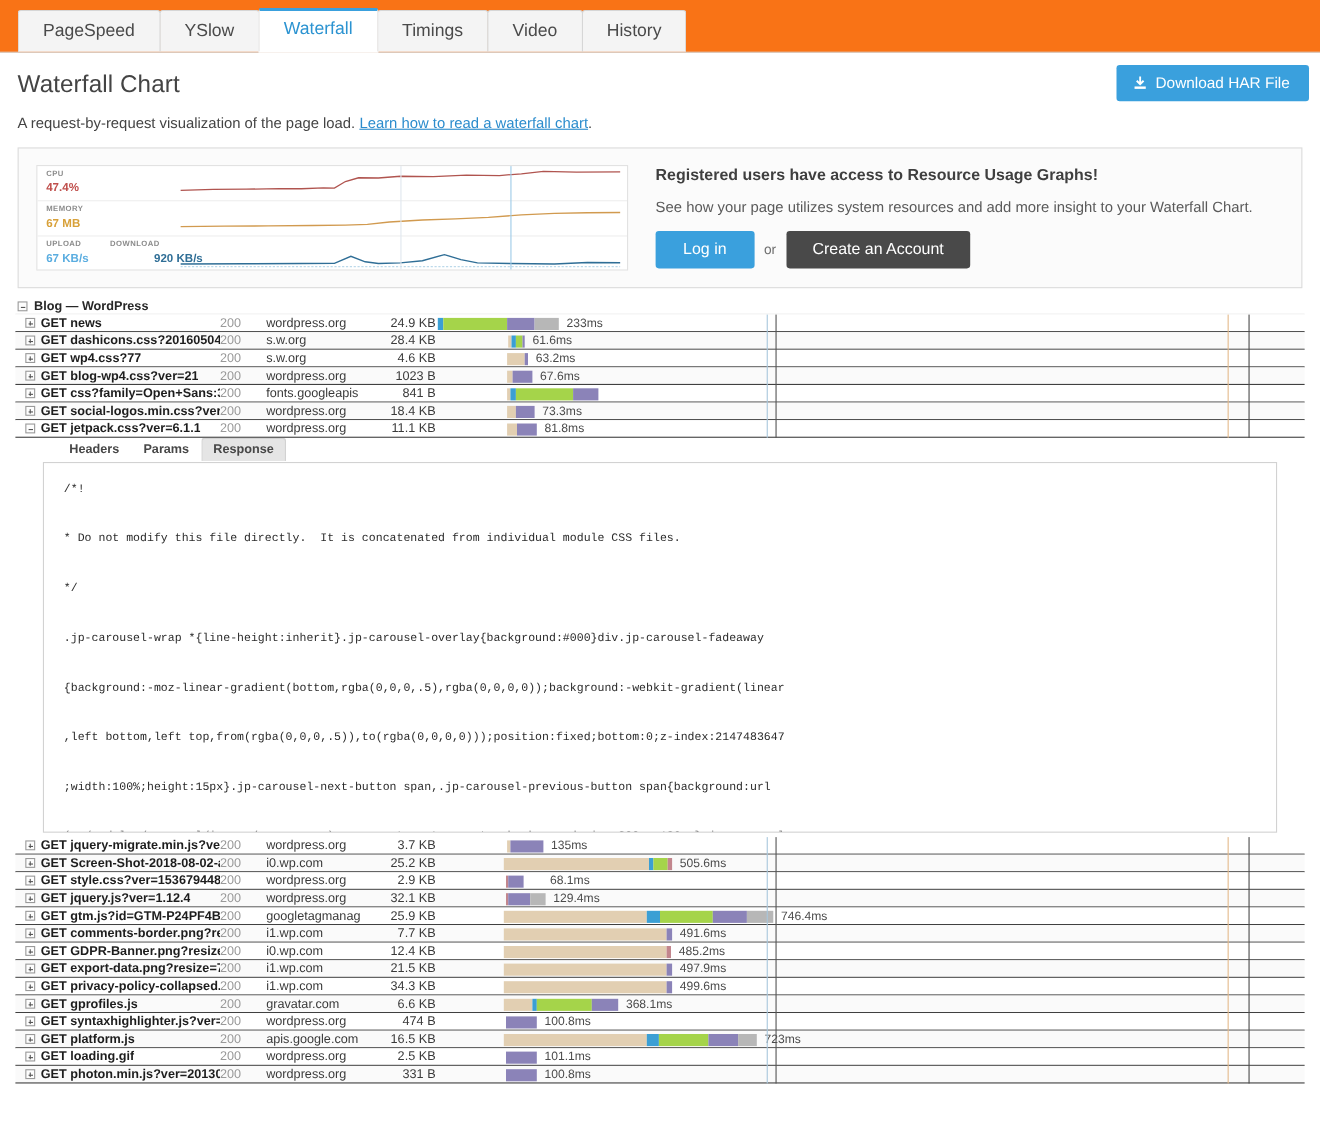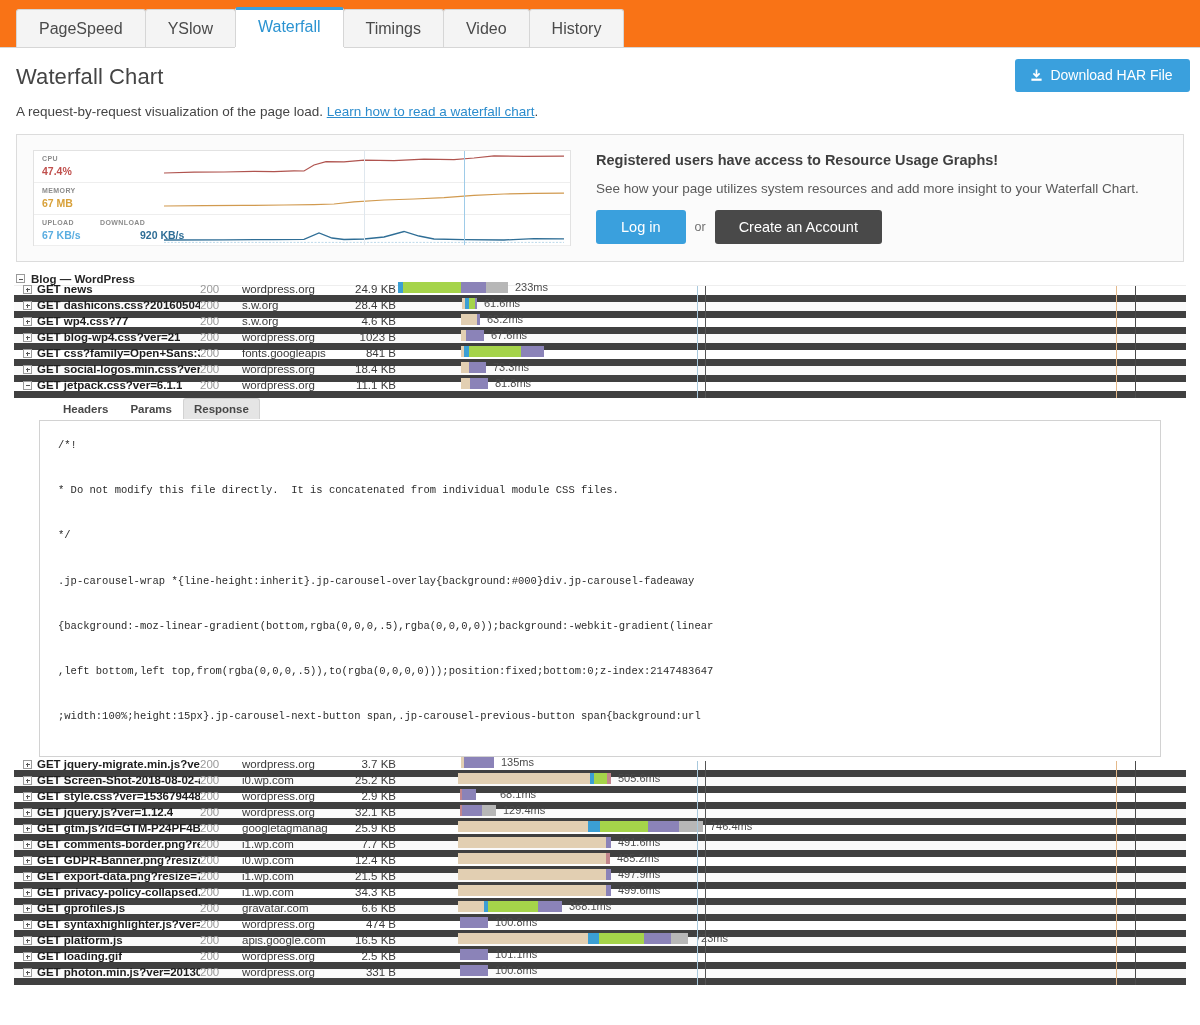--- a/index.html
+++ b/index.html
@@ -161,23 +161,23 @@
     content: ""; position: absolute;
     left: 1.5px; top: 3.5px; width: 4px; height: 1px; background: #555;
   }
   .twisty.plus::after {
     content: ""; position: absolute;
     left: 3px; top: 2px; width: 1px; height: 4px; background: #555;
   }
   .row {
     height: 16px;
     display: flex;
-    align-items: flex-end;
+    align-items: center;
     font-size: 11.5px;
-    border-bottom: 7px solid #404040;
+    border-bottom: 1px solid #404040;
     background: #fff;
     position: relative;
   }
   .row.alt { background: #fafafa; }
   .c-name {
     width: 186px;
     padding-left: 23px;
     font-weight: bold;
     color: #1d1d1d;
     white-space: nowrap;

